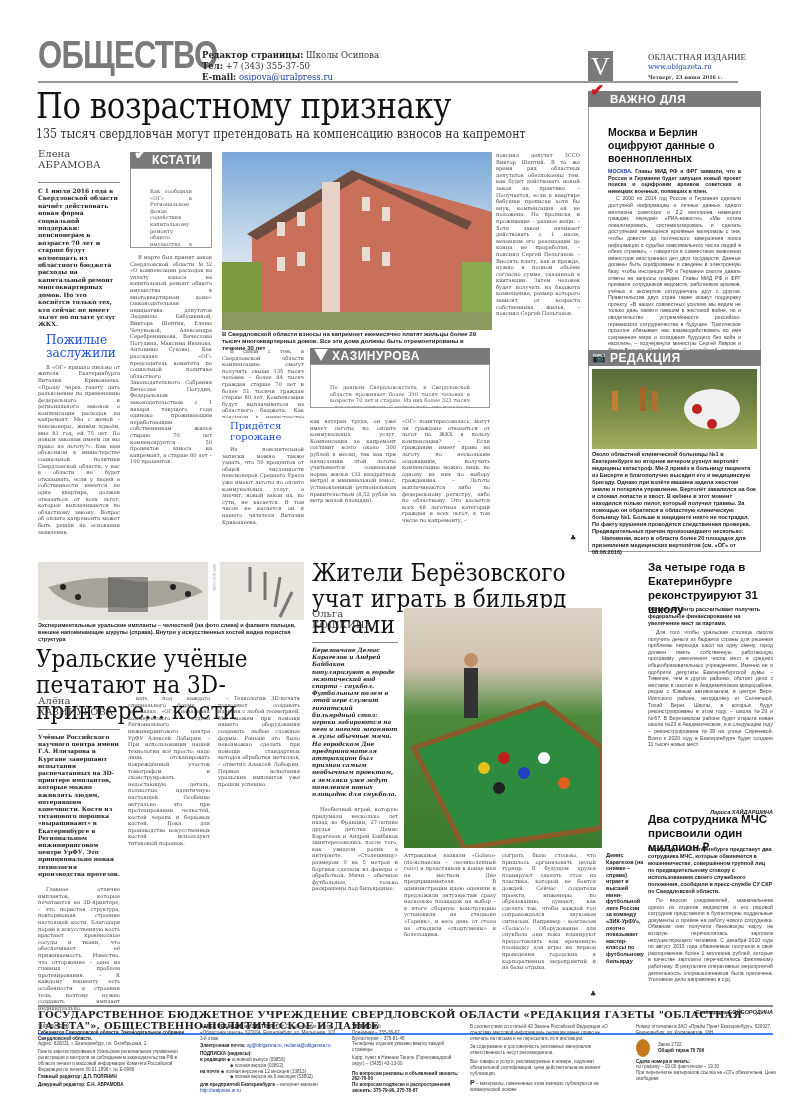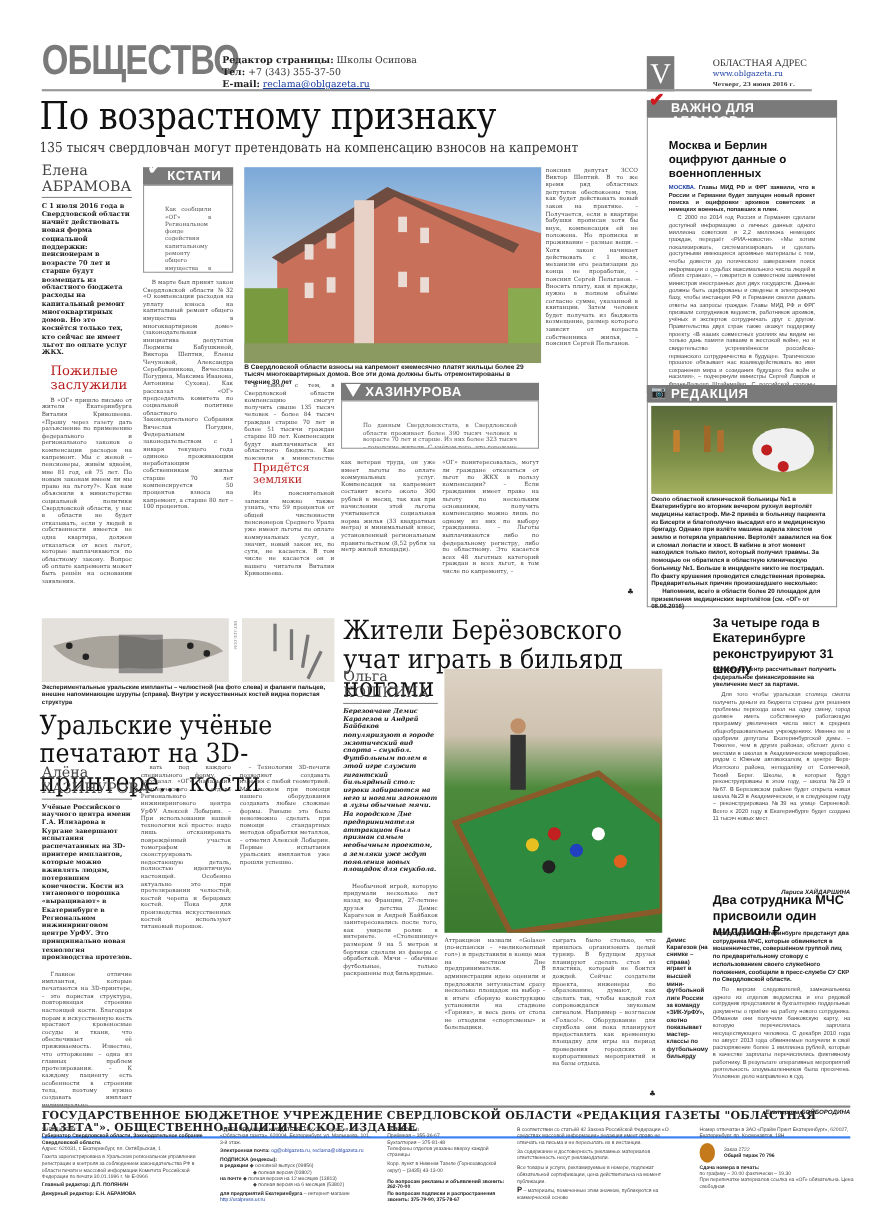--- a/index.html
+++ b/index.html
@@ -11,47 +11,47 @@
 .editor a{color:#1a3ea0;text-decoration:underline}
 .topline{left:38px;top:81px;width:700px;height:2px;background:#999}
 .vbox{left:588px;top:51px;width:25px;height:32px;background:#7a7a7a;color:#fff;font-size:26px;text-align:center;line-height:32px;font-family:"Liberation Serif",serif}
 .paper{left:648px;top:52px;font-size:8px;line-height:10px;color:#333}
 .paper .t{font-family:"Liberation Serif",serif;font-size:9px}
 .paper a{color:#1a3ea0;font-weight:normal;font-size:7px}
 .paper .d{font-size:5px;font-weight:bold}
 .h1{left:36px;top:86px;font-family:"DejaVu Serif",serif;font-size:35px;color:#111;letter-spacing:-.5px;transform:scaleX(.88);transform-origin:left}
 .sub{left:36px;top:126px;font-size:12.5px;color:#333;transform:scaleX(.88);transform-origin:left}
 .col{font-size:5.2px;line-height:6.6px;color:#444;text-align:justify;overflow:hidden}
-.byline{font-size:13px;color:#444;border-bottom:1px solid #888;padding-bottom:1px}
+.byline{font-size:10px;color:#444;border-bottom:1px solid #888;padding-bottom:12px}
 .lead{font-weight:bold;font-size:6px;line-height:7.4px;color:#222}
-.subhead{font-size:12px;color:#b91c1c;line-height:13px}
+.subhead{font-size:12px;color:#1d4ed8;line-height:13px}
 .boxhdr{background:#7a7a7a;color:#fff;font-family:"Liberation Sans",sans-serif;font-weight:bold;font-size:12px;padding:2px 4px 2px 22px;height:16px;line-height:12px;letter-spacing:.5px}
 .box{border:1px solid #999;padding:19px}
 .photo{overflow:hidden}
 .caption{font-family:"Liberation Sans",sans-serif;font-weight:bold;font-size:5.6px;line-height:7px;color:#222}
 .h2{font-family:"DejaVu Serif",serif;font-size:24px;line-height:26px;color:#111;transform:scaleX(.9);transform-origin:left}
 .sanshead{font-family:"Liberation Sans",sans-serif;font-weight:bold;font-size:11px;line-height:13px;color:#111}
 .footerbar{left:38px;top:1005px;width:735px;border-top:2px solid #888;border-bottom:2px solid #3b82f6;font-weight:bold;font-size:10px;text-align:left;padding:2px 0;color:#222;letter-spacing:.2px}
 .foot{font-family:"Liberation Sans",sans-serif;font-size:4.6px;line-height:5.8px;color:#444}
 .foot b{color:#222}
 .link{color:#1a3ea0}
 .right{text-align:right}
 </style>
 </head>
 <body>
 
 <div class="abs rubric">ОБЩЕСТВО</div>
 <div class="abs editor">
   <div><b>Редактор страницы:</b> <span>Школы Осипова</span></div>
   <div><b>Тел:</b> <span>+7 (343) 355-37-50</span></div>
-  <div><b>E-mail:</b> <a>reclama@oblgazeta.ru</a></div>
+  <div><b>E-mail:</b> <a>osipova@uralpress.ru</a></div>
 </div>
 <div class="abs vbox">V</div>
 <div class="abs paper">
-  <div class="t">ОБЛАСТНАЯ АДРЕС</div>
+  <div class="t">ОБЛАСТНАЯ ИЗДАНИЕ</div>
   <a>www.oblgazeta.ru</a>
   <div class="d">Четверг, 23 июня 2016 г.</div>
 </div>
 <div class="abs topline"></div>
 
 <div class="abs h1">По возрастному признаку</div>
 <div class="abs sub">135 тысяч свердловчан могут претендовать на компенсацию взносов на капремонт</div>
 
 <div class="abs" style="left:38px;top:148px;width:82px">
   <div class="byline">Елена АБРАМОВА</div>
@@ -83,21 +83,21 @@
         <rect x="55" y="105" width="8" height="14"></rect>
         <rect x="75" y="100" width="8" height="14"></rect>
         <rect x="140" y="95" width="8" height="14"></rect>
         <rect x="160" y="100" width="8" height="14"></rect>
       </g>
   </svg>
 </div>
 <div class="abs caption" style="left:222px;top:331px;width:260px;font-size:6px">В Свердловской области взносы на капремонт ежемесячно платят жильцы более 29 тысяч многоквартирных домов. Все эти дома должны быть отремонтированы в течение 30 лет</div>
 
 <div class="abs col" style="left:222px;top:348px;width:82px;height:70px;text-indent:8px">В связи с тем, в Свердловской области компенсацию смогут получить свыше 135 тысяч человек – более 84 тысяч граждан старше 70 лет и более 51 тысячи граждан старше 80 лет. Компенсации будут выплачиваться из областного бюджета. Как пояснили в министерстве социальной политики, для получения компенсации необходимо обратиться в территориальное управление социальной политики по месту жительства.</div>
-<div class="abs subhead" style="left:230px;top:420px;width:78px;font-size:10px;line-height:11px">Придётся земляки</div>
+<div class="abs subhead" style="left:230px;top:420px;width:78px;font-size:10px;line-height:11px">Придётся горожане</div>
 <div class="abs col" style="left:222px;top:446px;width:82px;height:100px;text-indent:8px">Из пояснительной записки можно также узнать, что 59 процентов от общей численности пенсионеров Среднего Урала уже имеют льготы по оплате коммунальных услуг, а значит, новый закон их, по сути, не касается. В том числе не касается он и нашего читателя Виталия Кривошеева.</div>
 
 <div class="abs" style="left:310px;top:348px;width:180px">
   <div class="boxhdr" style="position:relative"><span style="position:absolute;left:4px;top:1px;width:0;height:0;border-left:7px solid transparent;border-right:7px solid transparent;border-top:12px solid #fff"></span><span>ХАЗИНУРОВА</span></div>
   <div class="box col" style="height:44px;color:#555">По данным Свердловскстата, в Свердловской области проживает более 390 тысяч человек в возрасте 70 лет и старше. Из них более 323 тысяч – городские жители. С учётом того, что горожане в большинстве своём живут в многоквартирных домах, можно сказать, что компенсацию за оплату капремонта получали бы более 300 тысяч свердловчан, если бы при этом не нужно было отказываться от других льгот.</div>
 </div>
 
 <div class="abs col" style="left:310px;top:418px;width:86px;height:128px">как ветеран труда, он уже имеет льготы по оплате коммунальных услуг. Компенсация за капремонт составит всего около 300 рублей в месяц, так как при начислении этой льготы учитывается социальная норма жилья (33 квадратных метра) и минимальный взнос, установленный региональным правительством (8,52 рубля за метр жилой площади).</div>
 <div class="abs col" style="left:402px;top:418px;width:88px;height:128px">«ОГ» поинтересовалась, могут ли граждане отказаться от льгот по ЖКХ в пользу компенсации? – Если гражданин имеет право на льготу по нескольким основаниям, получить компенсацию можно лишь по одному из них по выбору гражданина. – Льготы выплачиваются либо по федеральному регистру, либо по областному. Это касается всех 48 льготных категорий граждан и всех льгот, в том числе по капремонту, –</div>
 <div class="abs col" style="left:496px;top:152px;width:84px;height:394px">пояснил депутат ЗССО Виктор Шептий. В то же время ряд областных депутатов обеспокоены тем, как будет действовать новый закон на практике. – Получается, если в квартире бабушки прописан хотя бы внук, компенсация ей не положена. Но прописка и проживание – разные вещи. – Хотя закон начинает действовать с 1 июля, механизм его реализации до конца не проработан, – пояснил Сергей Пельганов. – Вносить плату, как и прежде, нужно в полном объёме согласно сумме, указанной в квитанции. Затем человек будет получать из бюджета возмещение, размер которого зависит от возраста собственника жилья, – пояснил Сергей Пельганов.</div>

